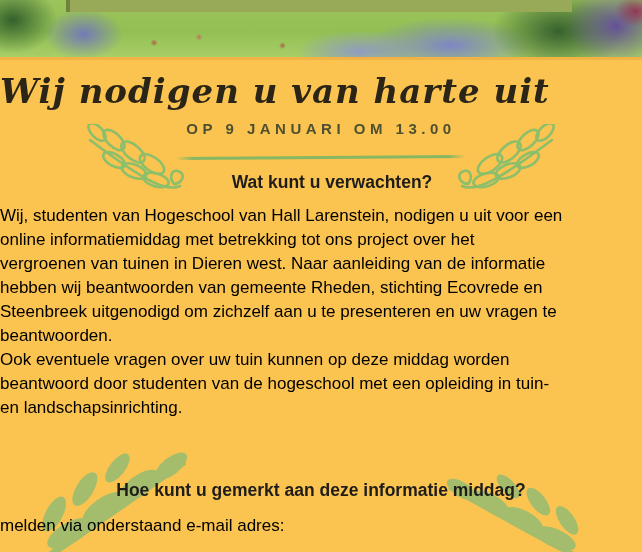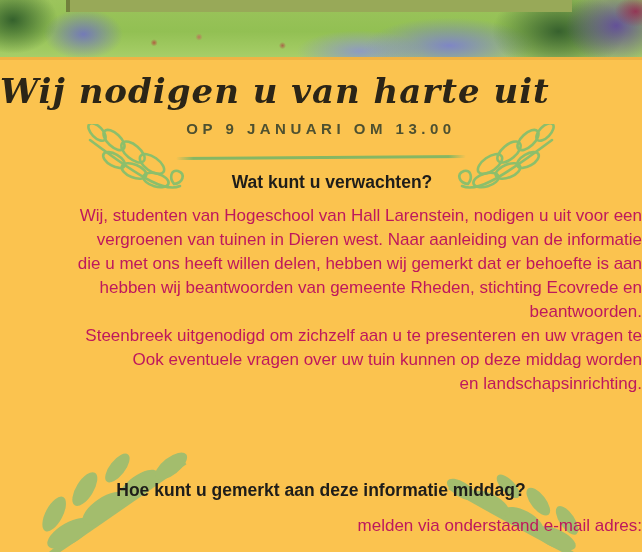--- a/index.html
+++ b/index.html
@@ -54,22 +54,22 @@
   .ornament{position:absolute;width:110px;height:80px;}
   .ornament.left{left:80px;top:124px;transform:scaleX(-1);}
   .ornament.right{left:452px;top:124px;}
   .section-heading{
     position:absolute;left:0;width:642px;text-align:center;
     font-size:17.5px;font-weight:bold;color:#1e1d1a;z-index:3;
   }
   .heading-expect{top:172px;padding-left:11px;}
   .heading-join{top:480px;}
   .para{
-    position:absolute;left:0;width:642px;text-align:right;
-    font-size:17px;line-height:24px;color:#be185d;z-index:3;
+    position:absolute;left:0;width:642px;text-align:left;
+    font-size:17px;line-height:24px;color:#000000;z-index:3;
   }
   .para div{white-space:nowrap;}
   .para-expect{top:204px;}
   .para-join{top:514px;}
   
   .leafbranch{position:absolute;z-index:1;opacity:.92;}
   .leafbranch.bl{left:28px;bottom:-8px;width:175px;height:115px;}
   .leafbranch.br{left:438px;bottom:-14px;width:150px;height:100px;transform:scaleX(-1) rotate(6deg);}
 </style>
 </head>
@@ -109,26 +109,27 @@
       <ellipse cx="34" cy="56" rx="13" ry="6.5" transform="rotate(-16 34 56)"></ellipse>
       <ellipse cx="56" cy="47" rx="13" ry="6.5" transform="rotate(-22 56 47)"></ellipse>
       <ellipse cx="76" cy="36" rx="12" ry="6" transform="rotate(-30 76 36)"></ellipse>
     </g>
   </svg>
   <div class="accent-line"></div>
 
   <div class="section-heading heading-expect">Wat kunt u verwachten?</div>
   <div class="para para-expect">
       <div>Wij, studenten van Hogeschool van Hall Larenstein, nodigen u uit voor een</div>
+      <div>online informatiemiddag met betrekking tot ons project over het</div>
       <div>vergroenen van tuinen in Dieren west. Naar aanleiding van de informatie</div>
-      <div>die u met ons heeft willen delen, hebben wij gemerkt dat er behoefte is aan</div>
       <div>hebben wij beantwoorden van gemeente Rheden, stichting Ecovrede en</div>
+      <div>Steenbreek uitgenodigd om zichzelf aan u te presenteren en uw vragen te</div>
       <div>beantwoorden.</div>
-      <div>Steenbreek uitgenodigd om zichzelf aan u te presenteren en uw vragen te</div>
       <div>Ook eventuele vragen over uw tuin kunnen op deze middag worden</div>
+      <div>beantwoord door studenten van de hogeschool met een opleiding in tuin-</div>
       <div>en landschapsinrichting.</div>
     </div>
 
   <div class="section-heading heading-join">Hoe kunt u gemerkt aan deze informatie middag?</div>
   <div class="para para-join">
       <div>melden via onderstaand e-mail adres:</div>
     </div>
 
   <svg class="leafbranch bl" viewBox="0 0 180 120">
     <g fill="#9cbd70">

